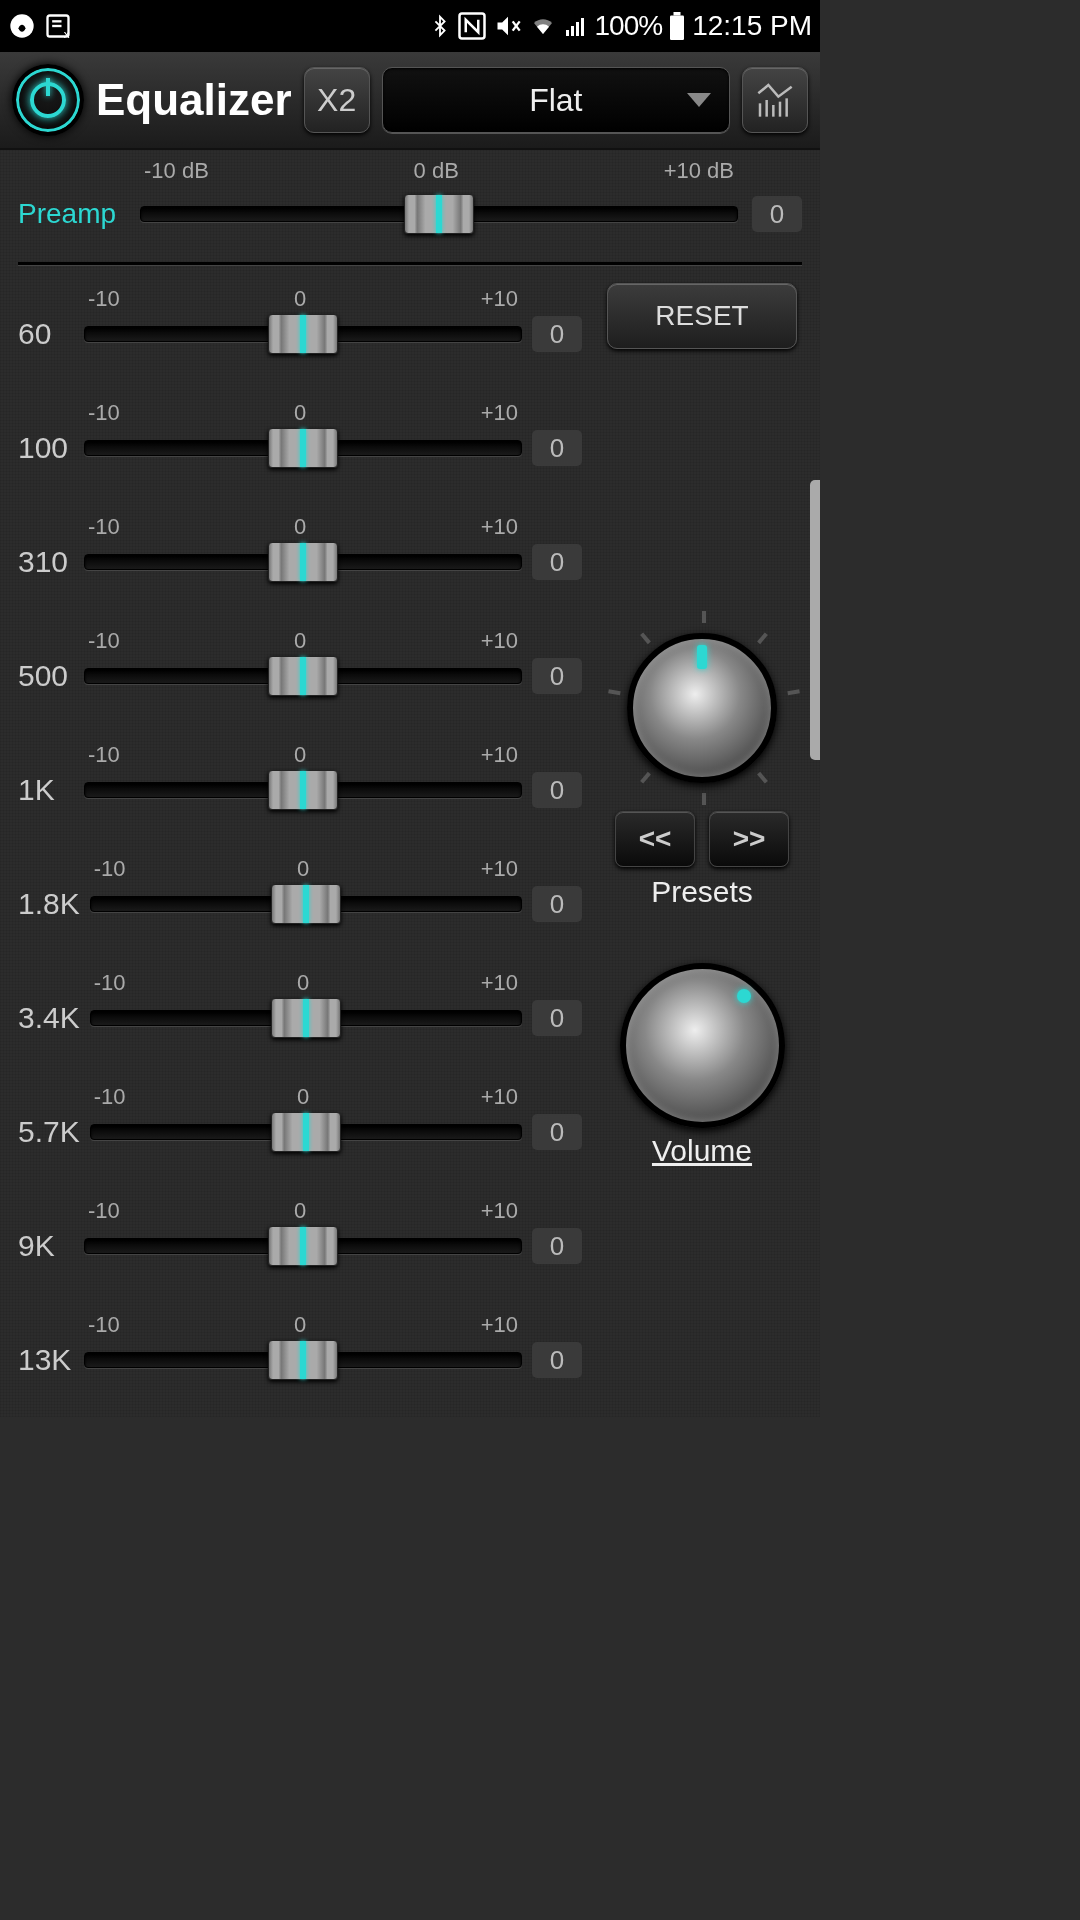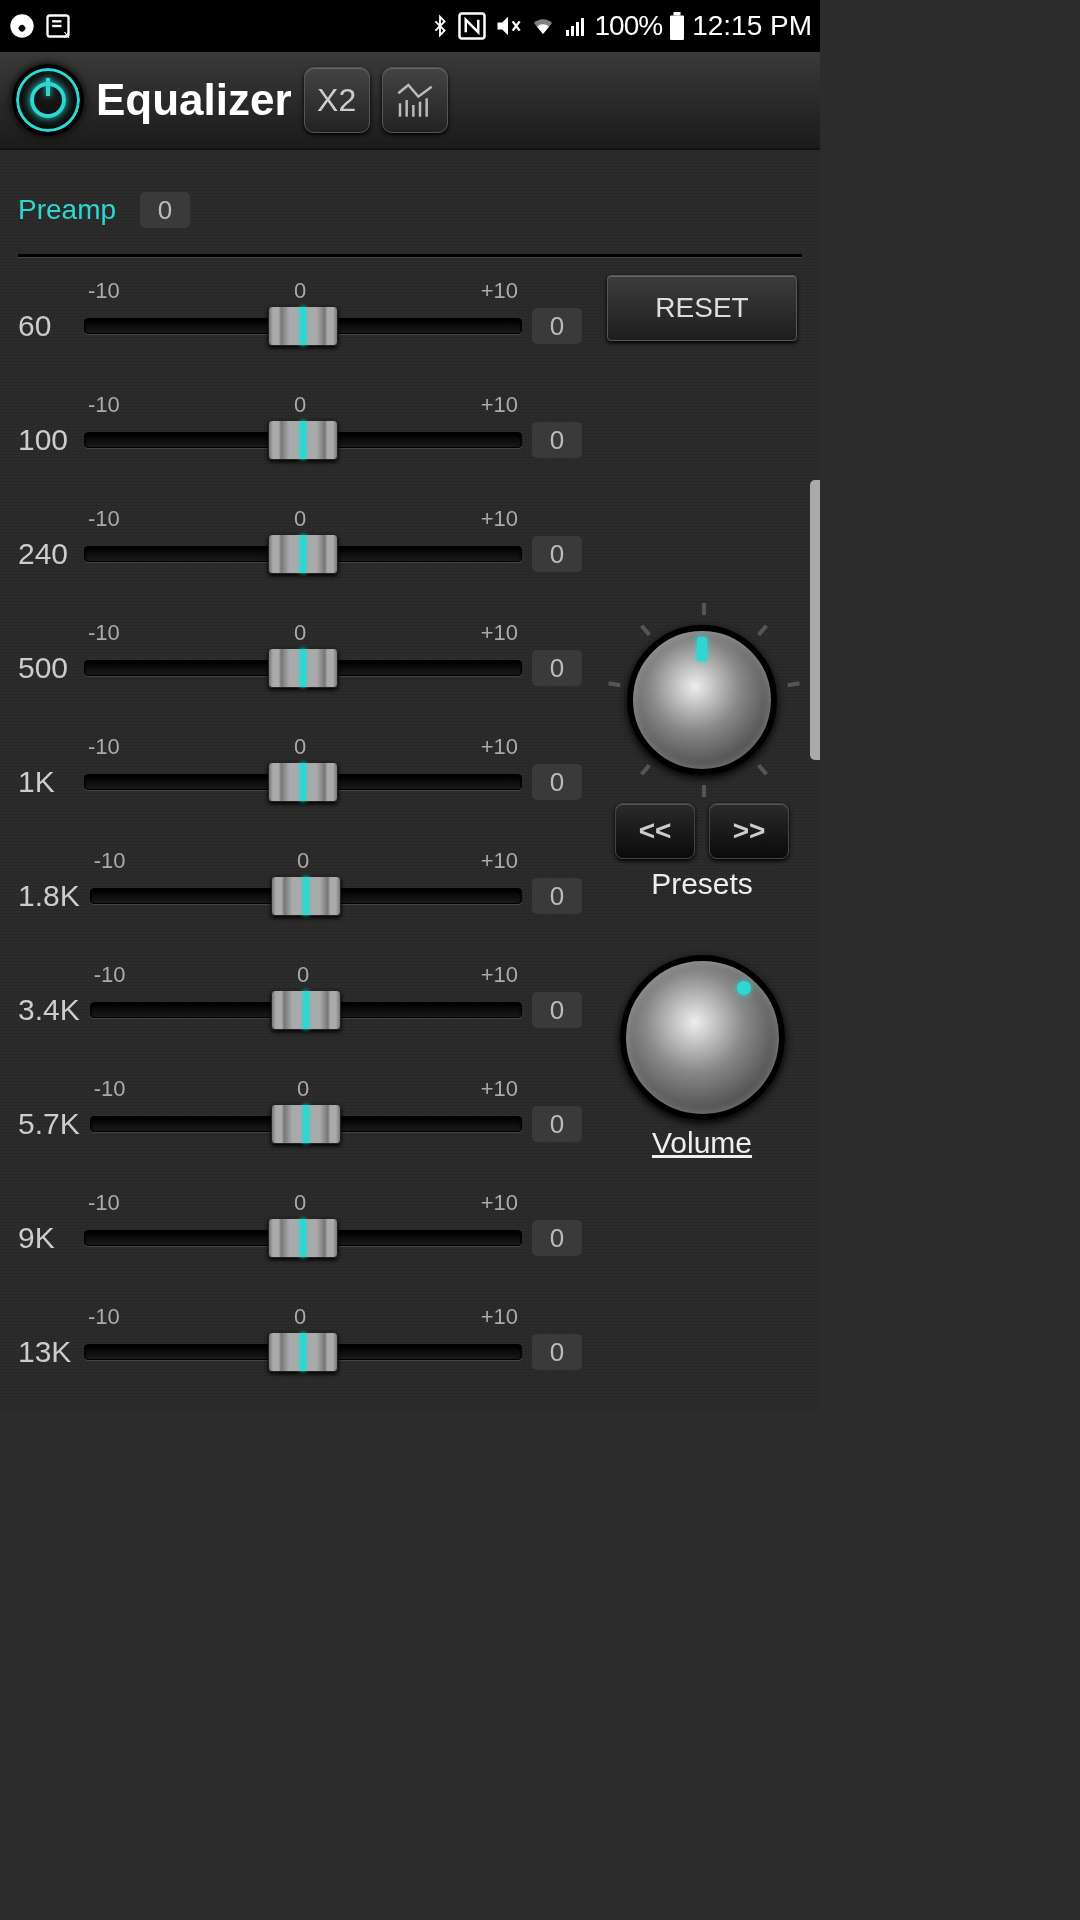--- a/index.html
+++ b/index.html
@@ -223,21 +223,21 @@
     display: flex;
     flex-direction: column;
     align-items: center;
     padding-top: 6px;
   }
   .side-btn {
     width: 190px;
     height: 66px;
     background: linear-gradient(#3c3c3c, #1e1e1e);
     border: 1px solid #555;
-    border-radius: 4px;
+    border-radius: 10px;
     color: #ddd;
     font-size: 28px;
     display: flex;
     align-items: center;
     justify-content: center;
     box-shadow: inset 0 1px 0 #666, 0 2px 4px #000;
     margin-bottom: 24px;
   }
   .knob-zone {
     margin-top: 260px;
@@ -368,38 +368,51 @@
     <span>12:15 PM</span>
   </div>
 </div>
 
 <div class="toolbar">
   <div class="power-btn">
     <div class="power-glyph"></div>
   </div>
   <div class="app-title">Equalizer</div>
   <div class="sq-btn x2-btn">X2</div>
+  <div class="preset-select">
+    <span>Flat</span>
+    <span class="tri"></span>
+  </div>
   <div class="sq-btn eq-icon-btn">
     <svg viewBox="0 0 24 24" fill="none" stroke="#bbb" stroke-width="1.5">
       <polyline points="2,8 8,3 14,10 22,4"></polyline>
       <line x1="3" y1="22" x2="3" y2="14"></line>
       <line x1="7" y1="22" x2="7" y2="12"></line>
       <line x1="11" y1="22" x2="11" y2="15"></line>
       <line x1="15" y1="22" x2="15" y2="13"></line>
       <line x1="19" y1="22" x2="19" y2="11"></line>
     </svg>
   </div>
 </div>
 
 <div class="main">
 
   <div class="scroll-ind"></div>
 
   <div class="preamp-row">
     <div class="preamp-label">Preamp</div>
+    <div class="slider-wrap">
+      <div class="preamp-scale">
+        <span>-10 dB</span>
+        <span>0 dB</span>
+        <span>+10 dB</span>
+      </div>
+      <div class="track"></div>
+      <div class="thumb"></div>
+    </div>
     <div class="val-box">0</div>
   </div>
 
   <div class="hr"></div>
 
   <div class="bands-area">
     <div class="bands-col" id="bands-col">
 
     <div class="band">
           <div class="band-label">60</div>
@@ -421,21 +434,21 @@
               <span>-10</span>
               <span>0</span>
               <span>+10</span>
             </div>
             <div class="track"></div>
             <div class="thumb"></div>
           </div>
           <div class="val-box">0</div>
         </div>
         <div class="band">
-          <div class="band-label">240</div>
+          <div class="band-label">310</div>
           <div class="slider-wrap">
             <div class="band-scale">
               <span>-10</span>
               <span>0</span>
               <span>+10</span>
             </div>
             <div class="track"></div>
             <div class="thumb"></div>
           </div>
           <div class="val-box">0</div>

